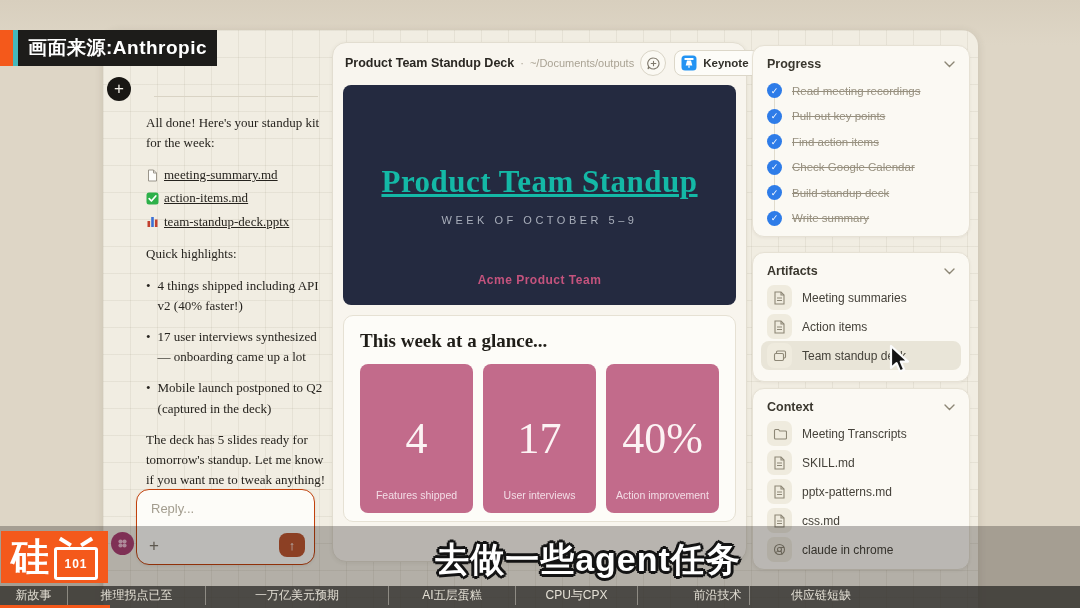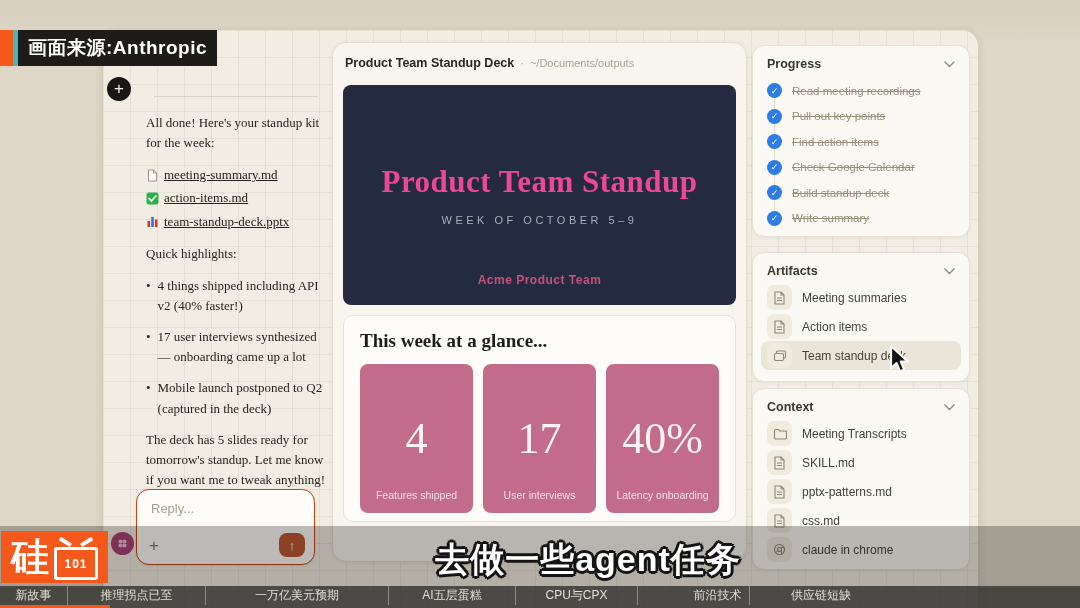--- a/index.html
+++ b/index.html
@@ -50,21 +50,21 @@
   .pv-right{margin-left:auto;display:flex;align-items:center;gap:8px;}
   .round-btn{width:24px;height:24px;border-radius:50%;border:1px solid #d9d4c6;background:#fbf9f3;
     display:flex;align-items:center;justify-content:center;cursor:pointer;}
   .keynote-btn{display:flex;align-items:center;gap:6px;border:1px solid #dcd7c9;background:#fdfcf8;
     border-radius:8px;padding:4px 10px 4px 6px;cursor:pointer;}
   .keynote-label{font-size:11.5px;font-weight:700;color:#33312b;}
   
   .slide{margin:2px 10px 0 10px;height:220px;background:#242a40;border-radius:8px;
     display:flex;flex-direction:column;align-items:center;justify-content:center;position:relative;}
   .slide-title{font-family:"Liberation Serif","DejaVu Serif",serif;font-weight:700;
-    font-size:31px;color:#ec4899;letter-spacing:.5px;}
+    font-size:31px;color:#14b8a6;letter-spacing:.5px;text-decoration:underline;}
   .slide-sub{margin-top:14px;font-size:11px;letter-spacing:3.5px;color:#a8aeba;}
   .slide-footer{position:absolute;bottom:18px;font-size:12px;font-weight:700;color:#c4537d;letter-spacing:.5px;}
   
   .glance{margin:10px;background:#fdfcf8;border:1px solid #e6e1d4;border-radius:10px;
     padding:14px 16px 16px 16px;height:175px;}
   .glance-title{font-family:"Liberation Serif","DejaVu Serif",serif;font-weight:700;
     font-size:19px;color:#1f1d18;margin:0 0 12px 0;}
   .stat-row{display:flex;gap:10px;}
   .stat-card{flex:1;height:149px;background:#c26b8b;border-radius:8px;position:relative;
     display:flex;align-items:center;justify-content:center;}
@@ -201,20 +201,43 @@
           <circle cx="8.5" cy="8.5" r="2.1"></circle>
         </g>
     </svg>
   </div>
 
   <div class="preview">
     <div class="pv-titlebar">
       <span class="pv-title">Product Team Standup Deck</span>
       <span class="pv-sep">·</span>
       <span class="pv-path">~/Documents/outputs</span>
+      <div class="pv-right">
+        <div class="round-btn">
+          <svg width="13" height="13" viewBox="0 0 13 13">
+              <path d="M6.5 1a5.5 5.5 0 1 1-4 9.3L1 12l.6-2.6A5.5 5.5 0 0 1 6.5 1z" fill="none" stroke="#7e786b" stroke-width="1.1"></path>
+              <path d="M6.5 4.2v4.6M4.2 6.5h4.6" stroke="#7e786b" stroke-width="1.1" stroke-linecap="round"></path>
+            </svg>
+        </div>
+        <div class="keynote-btn">
+          <svg width="16" height="16" viewBox="0 0 16 16">
+              <rect x="0.5" y="0.5" width="15" height="15" rx="3.5" fill="#2293f3"></rect>
+              <rect x="3.5" y="3" width="9" height="2" rx="0.6" fill="#fff"></rect>
+              <path d="M6 5.6h4l1.3 5H4.7z" fill="#fff"></path>
+              <rect x="7.4" y="10.6" width="1.2" height="2.2" fill="#fff"></rect>
+            </svg>
+          <span class="keynote-label">Keynote</span>
+        </div>
+        <svg width="13" height="13" viewBox="0 0 13 13">
+            <g stroke="#7e786b" stroke-width="1.2" fill="none" stroke-linecap="round">
+              <path d="M11.5 1.5 8 5m0 0V2.2M8 5h2.8"></path>
+              <path d="M1.5 11.5 5 8m0 0v2.8M5 8H2.2"></path>
+            </g>
+          </svg>
+      </div>
     </div>
 
     <div class="slide">
       <div class="slide-title">Product Team Standup</div>
       <div class="slide-sub">WEEK OF OCTOBER 5–9</div>
       <div class="slide-footer">Acme Product Team</div>
     </div>
 
     <div class="glance">
       <p class="glance-title">This week at a glance...</p>
@@ -222,21 +245,21 @@
         <div class="stat-card">
           <div class="stat-value">4</div>
           <div class="stat-label">Features shipped</div>
         </div>
         <div class="stat-card">
           <div class="stat-value">17</div>
           <div class="stat-label">User interviews</div>
         </div>
         <div class="stat-card">
           <div class="stat-value">40%</div>
-          <div class="stat-label">Latency onboarding</div>
+          <div class="stat-label">Action improvement</div>
         </div>
       </div>
     </div>
   </div>
 
   <div class="side-card" style="top:45px;height:190px;">
     <div class="sc-head">
       <span class="sc-title">Progress</span>
       <svg width="11" height="7" viewBox="0 0 11 7">
           <path d="M1 1l4.5 4.5L10 1" fill="none" stroke="#8d8776" stroke-width="1.4" stroke-linecap="round"></path>

